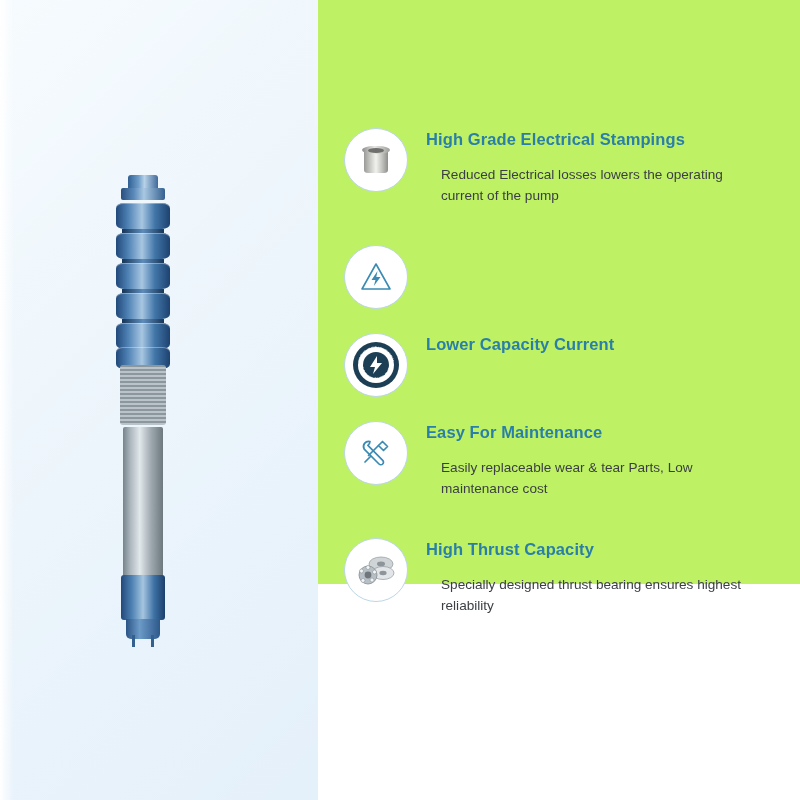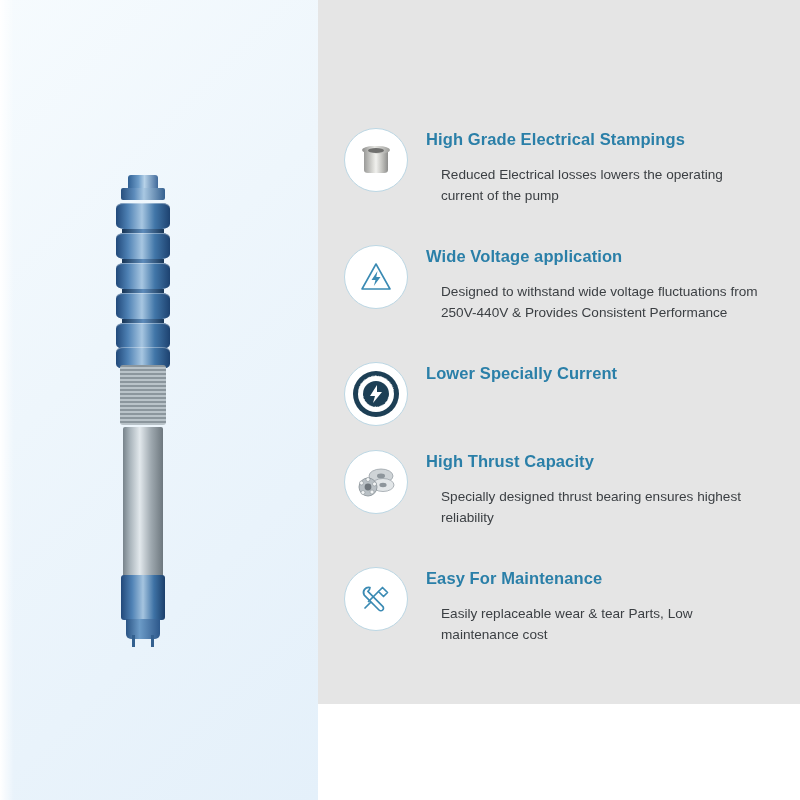--- a/index.html
+++ b/index.html
@@ -123,22 +123,22 @@
     top: 460px;
     width: 3px;
     height: 12px;
     background: #33608f;
   }
 
   
   .right-panel {
     position: relative;
     flex: 1;
-    height: 704px;
-    background: #e5e5e5;
+    height: 584px;
+    background: #bef264;
     padding: 126px 22px 12px 26px;
     box-sizing: border-box;
   }
   .feature {
     display: flex;
     align-items: flex-start;
     margin-bottom: 22px;
   }
   .feature-icon {
     flex: none;
@@ -244,22 +244,20 @@
     </div>
 
     <div class="feature">
       <div class="feature-icon">
         <svg width="34" height="34" viewBox="0 0 34 34" aria-hidden="true">
           <path d="M17 4 L31 29 L3 29 Z" fill="none" stroke="#3a8ab3" stroke-width="1.6" stroke-linejoin="round"></path>
           <path d="M18.5 11 L12.5 20 L16.5 20 L14.8 26 L21.5 17 L17.3 17 Z" fill="#3a8ab3"></path>
         </svg>
       </div>
       <div class="feature-body">
-        <p class="feature-title">Wide Voltage application</p>
-        <p class="feature-desc">Designed to withstand wide voltage fluctuations from 250V-440V &amp; Provides Consistent Performance</p>
       </div>
     </div>
 
     <div class="feature">
       <div class="feature-icon">
         <svg width="50" height="50" viewBox="0 0 50 50" aria-hidden="true">
           <circle cx="25" cy="25" r="23" fill="#1d3f55"></circle>
           <circle cx="25" cy="25" r="18" fill="#ffffff"></circle>
           <circle cx="25" cy="25" r="13" fill="#1d3f55"></circle>
           <path d="M26 16 L19 27 L24 27 L22 34 L31 23 L26 23 Z" fill="#ffffff"></path>
@@ -267,21 +265,38 @@
           <text font-size="4.2" fill="#ffffff" font-family="Liberation Sans, sans-serif" letter-spacing="0.4">
             <textPath href="#arcTop" startOffset="50%" text-anchor="middle">HIGH EFFICIENCY</textPath>
           </text>
           <path id="arcBottom" d="M25 25 m-15.5,0 a15.5,15.5 0 0,0 31,0" fill="none"></path>
           <text font-size="4.2" fill="#ffffff" font-family="Liberation Sans, sans-serif" letter-spacing="0.4">
             <textPath href="#arcBottom" startOffset="50%" text-anchor="middle">LOWER CURRENT</textPath>
           </text>
         </svg>
       </div>
       <div class="feature-body">
-        <p class="feature-title">Lower Specially Current</p>
+        <p class="feature-title">Lower Capacity Current</p>
+      </div>
+    </div>
+
+    <div class="feature">
+      <div class="feature-icon">
+        <svg width="34" height="34" viewBox="0 0 34 34" aria-hidden="true">
+          <g fill="none" stroke="#3a8ab3" stroke-width="1.7" stroke-linecap="round" stroke-linejoin="round">
+            <path d="M11 5.5 a5.2 5.2 0 0 0 -5.8 7.6 L20 28 a2.6 2.6 0 0 0 3.7 -3.7 L8.9 9.4 a5.2 5.2 0 0 0 2.1 -3.9 Z"></path>
+            <path d="M23.5 5.5 L28.5 10.5 L24.5 14.5 L19.5 9.5 Z"></path>
+            <path d="M19.5 9.5 L9.5 19.5"></path>
+            <path d="M6 26 L11.5 20.5"></path>
+          </g>
+        </svg>
+      </div>
+      <div class="feature-body">
+        <p class="feature-title">Easy For Maintenance</p>
+        <p class="feature-desc">Easily replaceable wear &amp; tear Parts, Low maintenance cost</p>
       </div>
     </div>
 
     <div class="feature">
       <div class="feature-icon">
         <svg width="40" height="34" viewBox="0 0 40 34" aria-hidden="true">
           <ellipse cx="25" cy="11" rx="12" ry="7" fill="#cfd4d7" stroke="#9aa2a8" stroke-width="0.8"></ellipse>
           <ellipse cx="25" cy="11" rx="4" ry="2.4" fill="#8d959b"></ellipse>
           <ellipse cx="27" cy="20" rx="11" ry="6.5" fill="#e2e6e8" stroke="#9aa2a8" stroke-width="0.8"></ellipse>
           <ellipse cx="27" cy="20" rx="3.6" ry="2.2" fill="#8d959b"></ellipse>
@@ -293,31 +308,14 @@
           <circle cx="7" cy="27.5" r="2" fill="#f2f4f5" stroke="#8d959b" stroke-width="0.6"></circle>
           <circle cx="5.5" cy="18" r="2" fill="#f2f4f5" stroke="#8d959b" stroke-width="0.6"></circle>
         </svg>
       </div>
       <div class="feature-body">
         <p class="feature-title">High Thrust Capacity</p>
         <p class="feature-desc">Specially designed thrust bearing ensures highest reliability</p>
       </div>
     </div>
 
-    <div class="feature">
-      <div class="feature-icon">
-        <svg width="34" height="34" viewBox="0 0 34 34" aria-hidden="true">
-          <g fill="none" stroke="#3a8ab3" stroke-width="1.7" stroke-linecap="round" stroke-linejoin="round">
-            <path d="M11 5.5 a5.2 5.2 0 0 0 -5.8 7.6 L20 28 a2.6 2.6 0 0 0 3.7 -3.7 L8.9 9.4 a5.2 5.2 0 0 0 2.1 -3.9 Z"></path>
-            <path d="M23.5 5.5 L28.5 10.5 L24.5 14.5 L19.5 9.5 Z"></path>
-            <path d="M19.5 9.5 L9.5 19.5"></path>
-            <path d="M6 26 L11.5 20.5"></path>
-          </g>
-        </svg>
-      </div>
-      <div class="feature-body">
-        <p class="feature-title">Easy For Maintenance</p>
-        <p class="feature-desc">Easily replaceable wear &amp; tear Parts, Low maintenance cost</p>
-      </div>
-    </div>
-
   </div>
 </div>
 
 </body></html>

